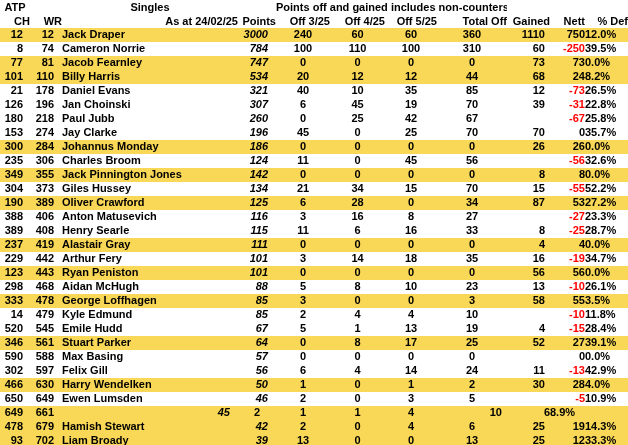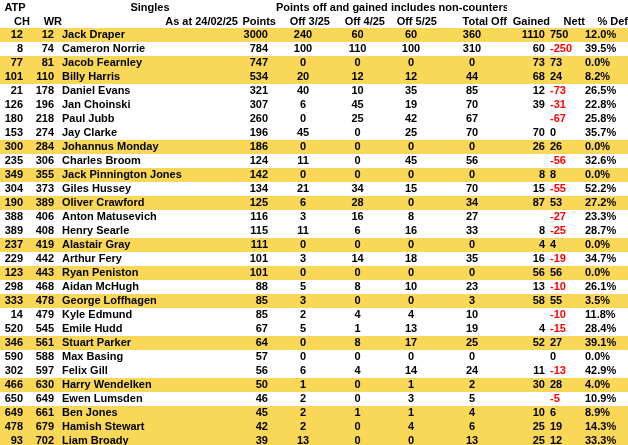--- a/index.html
+++ b/index.html
@@ -12,25 +12,25 @@
     display:grid;
     grid-template-columns:30px 32px 176px 38px 54px 55px 52px 70px 43px 35px 43px;
     height:14px; align-items:center; line-height:13.45px; white-space:nowrap;
   }
   .hrow { height:14px; line-height:14px; }
   .cell { overflow:hidden; }
   
   .ch  { text-align:right; padding-right:7px; }
   .wr  { text-align:right; padding-right:8px; }
   .nm  { text-align:left; }
-  .pts { text-align:right; padding-right:8px; }
+  .pts { text-align:right; padding-right:8px;font-style:italic; }
   .off { text-align:center; }
   .tot { text-align:center; }
   .gn  { text-align:right; padding-right:5px; }
-  .nt  { text-align:left; }
+  .nt  { text-align:right; }
   .df  { text-align:left; padding-right:6px; }
   
   .hc  { text-align:right; padding:0; }
   .banner { grid-column:5 / span 4; text-align:center; }
   .atp { grid-column:1; text-align:center; }
   .singles { grid-column:3; text-align:center; }
   .hl  { background:var(--hl,#FAD857); }
   .neg { color:var(--neg,#FF0000); }
 </style>
 </head>
@@ -403,21 +403,20 @@
         <div class="cell off">0</div>
         <div class="cell off">3</div>
         <div class="cell tot">5</div>
         <div class="cell gn"></div>
         <div class="cell nt neg">-5</div>
         <div class="cell df">10.9%</div>
       </div>
       <div class="row hl">
         <div class="cell ch">649</div>
         <div class="cell wr">661</div>
-        <div class="cell nm">Ben Jones</div>
         <div class="cell pts">45</div>
         <div class="cell off">2</div>
         <div class="cell off">1</div>
         <div class="cell off">1</div>
         <div class="cell tot">4</div>
         <div class="cell gn">10</div>
         <div class="cell nt">6</div>
         <div class="cell df">8.9%</div>
       </div>
       <div class="row hl">

